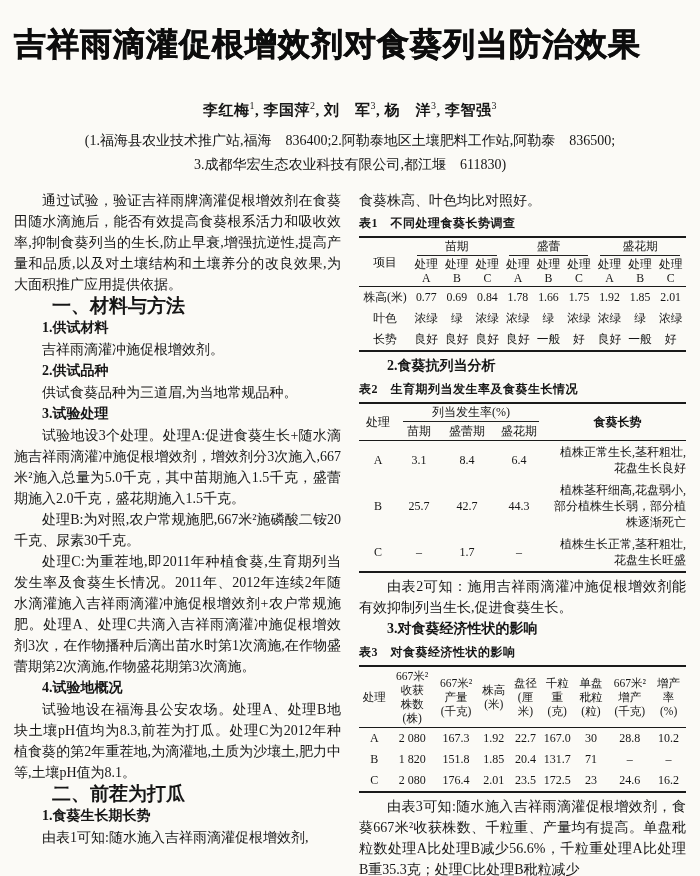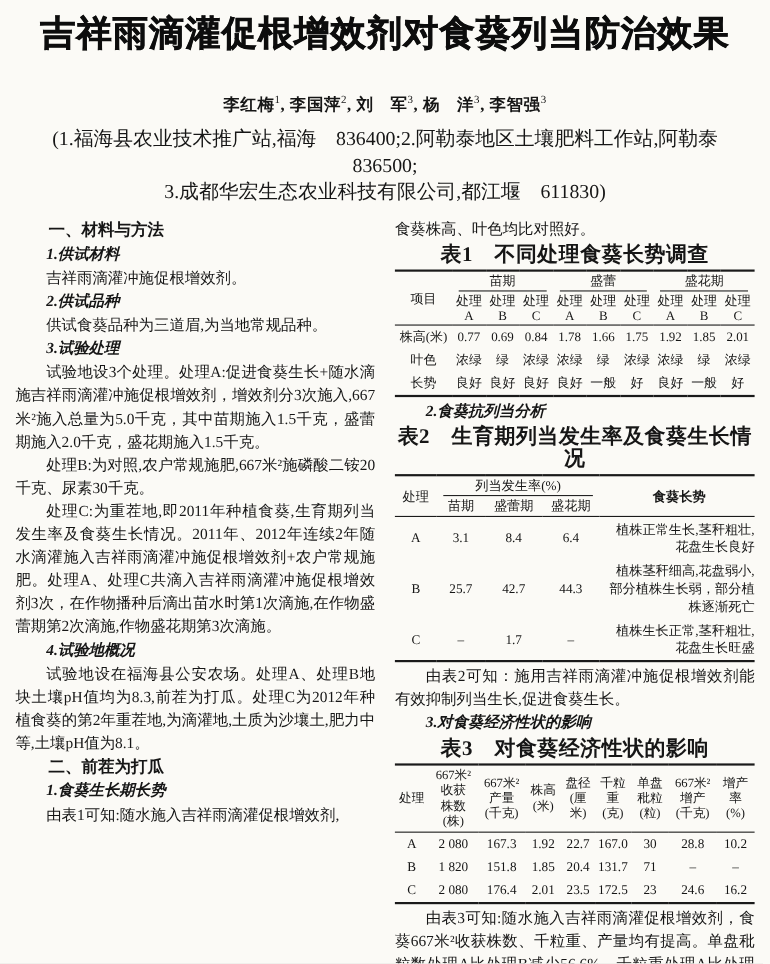--- a/index.html
+++ b/index.html
@@ -7,70 +7,69 @@
   .page {
     width: 700px; height: 876px;
     margin: 0 auto;
     background: #fbfaf6;
     color: #161616;
     padding: 8px 14px 6px 14px;
     overflow: hidden;
     font-family: "Liberation Serif", "DejaVu Serif", serif;
   }
   .paper-title {
-    text-align: center;
+    text-align: left;
     font-family: "Liberation Sans", "DejaVu Sans", sans-serif;
     font-weight: 900;
     font-size: 32px;
     line-height: 1.25;
     letter-spacing: 1px;
     color: #0d0d0d;
-    margin-top: 2px;
+    margin-top: 16px;
     -webkit-text-stroke: 0.6px #0d0d0d;
   }
   .authors {
     text-align: center;
     margin-top: 36px;
     font-size: 15px;
     font-weight: bold;
     letter-spacing: 0.5px;
   }
   .authors sup { font-size: 10px; font-weight: normal; }
   .affiliations {
     text-align: center;
     margin-top: 9px;
-    font-size: 18px;
+    font-size: 14px;
     line-height: 24px;
   }
   .columns {
     display: flex;
     gap: 18px;
     margin-top: 13px;
   }
   .col { width: 327px; font-size: 14px; line-height: 21px; text-align: justify; }
   .para { text-indent: 2em; }
   .para.no-indent { text-indent: 0; }
   .sec-heading {
     font-family: "Liberation Sans", "DejaVu Sans", sans-serif;
     font-weight: bold;
     text-indent: 2em;
-    font-size: 15px;
+    font-size: 19px;
     line-height: 22px;
   }
   .sub-heading {
-    font-style: italic;
     font-weight: 600;
     text-indent: 2em;
     font-size: 14px;
     line-height: 22px;
   }
   .table-caption {
-    text-align: center;
+    text-align: left;
     font-weight: bold;
-    font-size: 19px;
+    font-size: 12px;
     line-height: 20px;
     margin: 2px 0 3px 0;
     text-indent: 0;
     letter-spacing: 0.5px;
   }
   table.sci-table {
     width: 100%;
     border-collapse: collapse;
     border-top: 2px solid #1a1a1a;
     border-bottom: 2px solid #1a1a1a;
@@ -112,20 +111,21 @@
   </div>
 
   <div class="affiliations">
     <div>(1.福海县农业技术推广站,福海　836400;2.阿勒泰地区土壤肥料工作站,阿勒泰　836500;</div>
     <div>3.成都华宏生态农业科技有限公司,都江堰　611830)</div>
   </div>
 
   <div class="columns">
 
     <div class="col">
+      <p class="para">通过试验，验证吉祥雨牌滴灌促根增效剂在食葵田随水滴施后，能否有效提高食葵根系活力和吸收效率,抑制食葵列当的生长,防止早衰,增强抗逆性,提高产量和品质,以及对土壤结构和土壤养分的改良效果,为大面积推广应用提供依据。</p>
       <div class="sec-heading">一、材料与方法</div>
       <div class="sub-heading">1.供试材料</div>
       <p class="para">吉祥雨滴灌冲施促根增效剂。</p>
       <div class="sub-heading">2.供试品种</div>
       <p class="para">供试食葵品种为三道眉,为当地常规品种。</p>
       <div class="sub-heading">3.试验处理</div>
       <p class="para">试验地设3个处理。处理A:促进食葵生长+随水滴施吉祥雨滴灌冲施促根增效剂，增效剂分3次施入,667米²施入总量为5.0千克，其中苗期施入1.5千克，盛蕾期施入2.0千克，盛花期施入1.5千克。</p>
       <p class="para">处理B:为对照,农户常规施肥,667米²施磷酸二铵20千克、尿素30千克。</p>
       <p class="para">处理C:为重茬地,即2011年种植食葵,生育期列当发生率及食葵生长情况。2011年、2012年连续2年随水滴灌施入吉祥雨滴灌冲施促根增效剂+农户常规施肥。处理A、处理C共滴入吉祥雨滴灌冲施促根增效剂3次，在作物播种后滴出苗水时第1次滴施,在作物盛蕾期第2次滴施,作物盛花期第3次滴施。</p>
       <div class="sub-heading">4.试验地概况</div>

